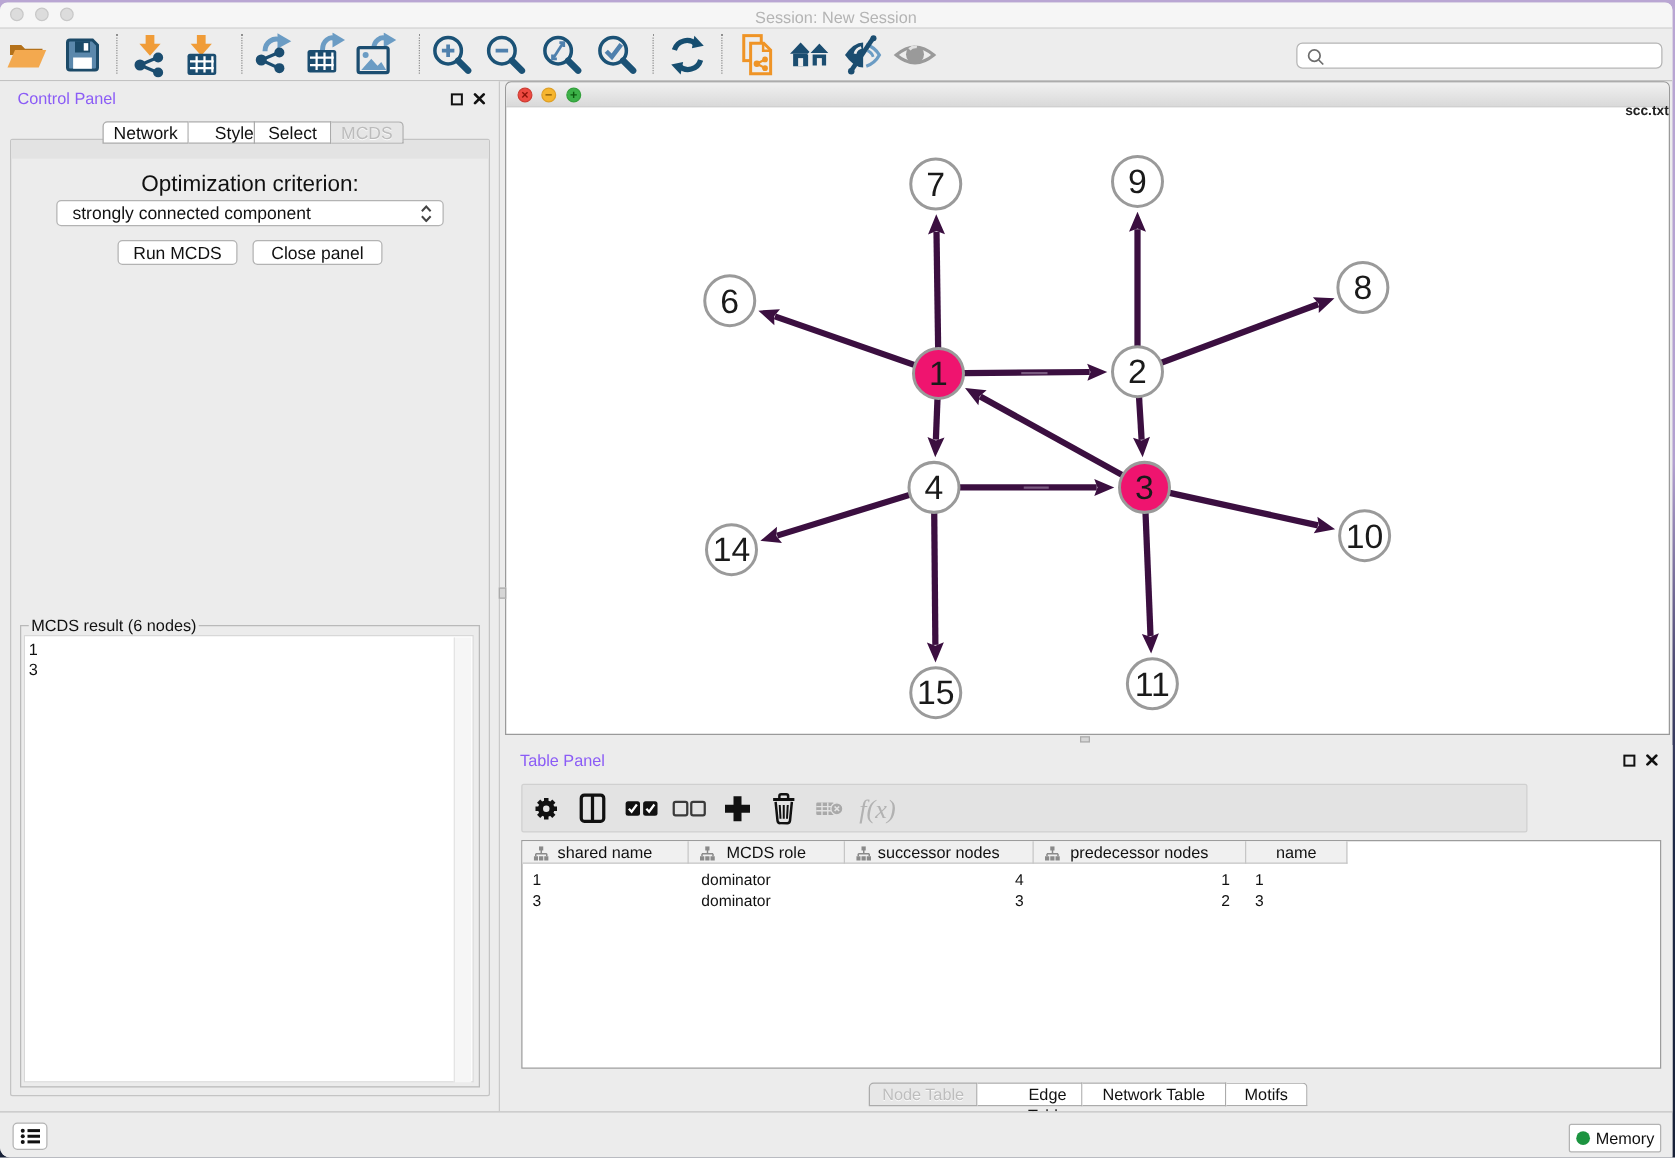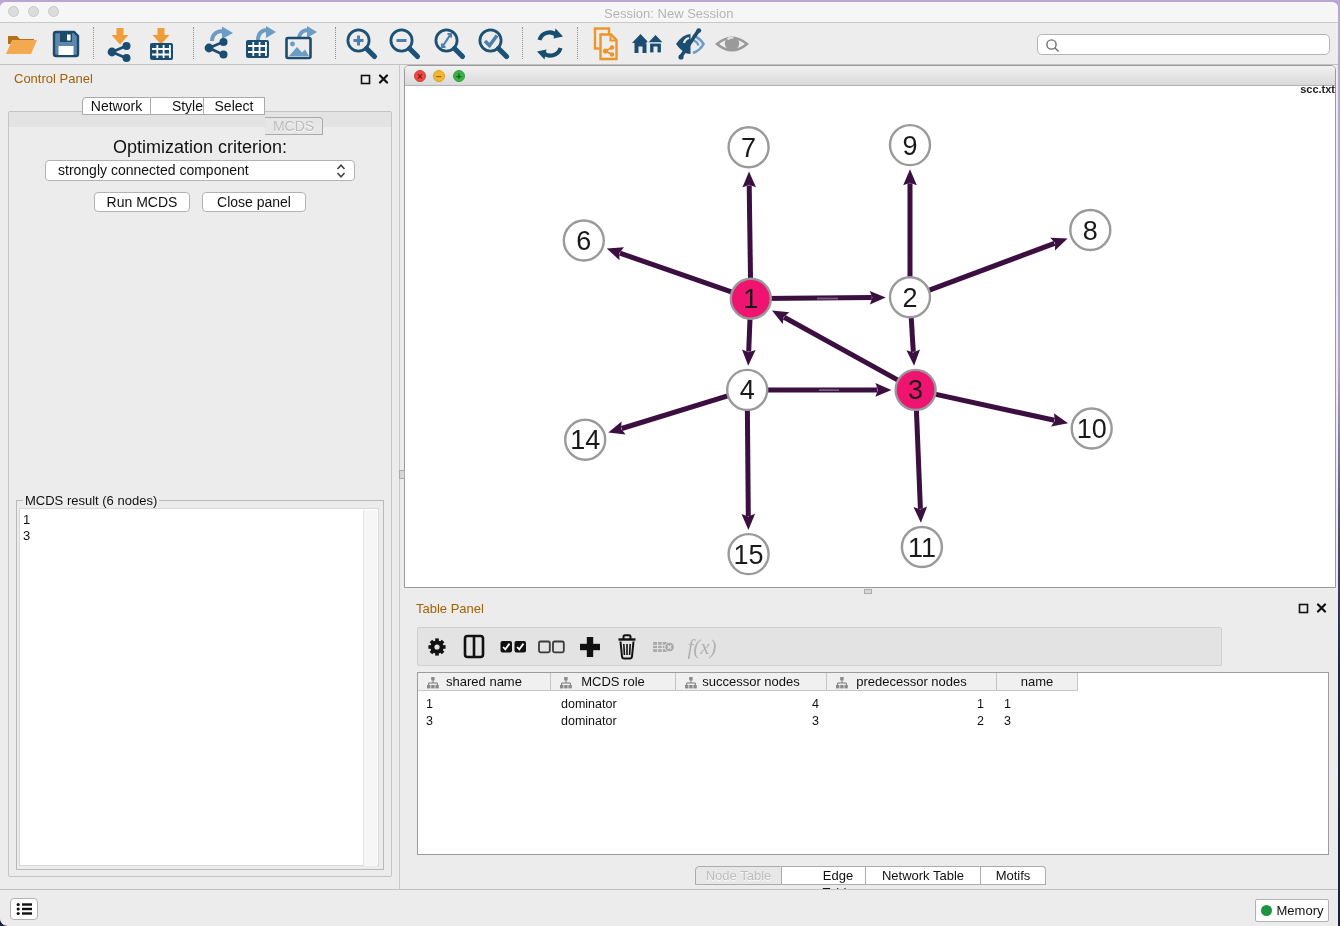--- a/index.html
+++ b/index.html
@@ -19,21 +19,21 @@
   
   #toolbar { position:absolute; left:0; top:21px; width:100%; height:42px;
              background:#ededed; border-bottom:1px solid #c2c2c2; }
   .sep { position:absolute; top:4px; height:32px; width:0;
          border-left:1px dotted #8f8f8f; }
   .ticon { position:absolute; top:3px; }
   #searchbox { position:absolute; left:1037px; top:11px; width:293px; height:21px;
                background:#fff; border:1px solid #b5b5b5; border-radius:5px; }
   
   #cpanel { position:absolute; left:0; top:63px; width:400px; height:824px; background:#ececec; border-right:1px solid #c9c9c9; }
-  .paneltitle { position:absolute; font-size:13px; color:#a16207; }
+  .paneltitle { position:absolute; font-size:13px; color:#8b5cf6; }
   .tab { position:absolute; top:32px; height:18px; background:#fff; border:1px solid #aaa;
          font-size:14px; color:#111; text-align:center; line-height:17px; }
   .tabsel { background:#e6e6e6; color:#bcbcbc; text-shadow:0 1px 0 #fafafa; }
   #tcbox { position:absolute; left:8px; top:46px; width:384px; height:766px;
            border:1px solid #c4c4c4; border-radius:2px; background:#ececec; }
   #optlabel { position:absolute; left:0; top:72px; width:400px; text-align:center;
               font-size:18px; color:#111; }
   #selectbox { position:absolute; left:45px; top:95px; width:310px; height:21px;
                background:#fff; border:1px solid #b3b3b3; border-radius:4px;
                font-size:14px; color:#111; line-height:19px; padding-left:12px; }
@@ -231,21 +231,21 @@
     <svg class="abs" style="left:360px; top:9px;" width="30" height="12" viewBox="0 0 30 12">
       <rect x="1.5" y="1.5" width="8" height="8" fill="none" stroke="#111" stroke-width="1.6"></rect>
       <path d="M20,1.5 L27,8.5 M27,1.5 L20,8.5" stroke="#111" stroke-width="2.2" stroke-linecap="round"></path>
     </svg>
     <div id="tcbox">
         <div style="position:absolute;left:0;top:0;width:100%;height:15px;background:#e3e3e3;"></div>
       </div>
     <div class="tab" style="left:82px; width:69px; border-radius:4px 0 0 0;">Network</div>
     <div class="tab" style="left:151px; width:53px; border-left:none;text-align:right;">Style</div>
     <div class="tab" style="left:204px; width:61px; border-left:none;">Select</div>
-    <div class="tab tabsel" style="left:265px; width:58px; border-left:none; border-radius:0 4px 0 0;margin-top:20px;">MCDS</div>
+    <div class="tab tabsel" style="left:265px; width:58px; border-left:none; border-radius:0 4px 0 0;">MCDS</div>
     <div id="optlabel">Optimization criterion:</div>
     <div id="selectbox">strongly connected component
       <svg width="10" height="14" style="position:absolute; right:8px; top:3px;" viewBox="0 0 10 14">
         <path d="M1.5,5 L5,1.2 L8.5,5" fill="none" stroke="#444" stroke-width="1.6"></path>
         <path d="M1.5,9 L5,12.8 L8.5,9" fill="none" stroke="#444" stroke-width="1.6"></path>
       </svg>
     </div>
     <div class="btn" style="left:94px; top:127px; width:96px;">Run MCDS</div>
     <div class="btn" style="left:202px; top:127px; width:104px;">Close panel</div>
     <div id="fieldset"></div>

